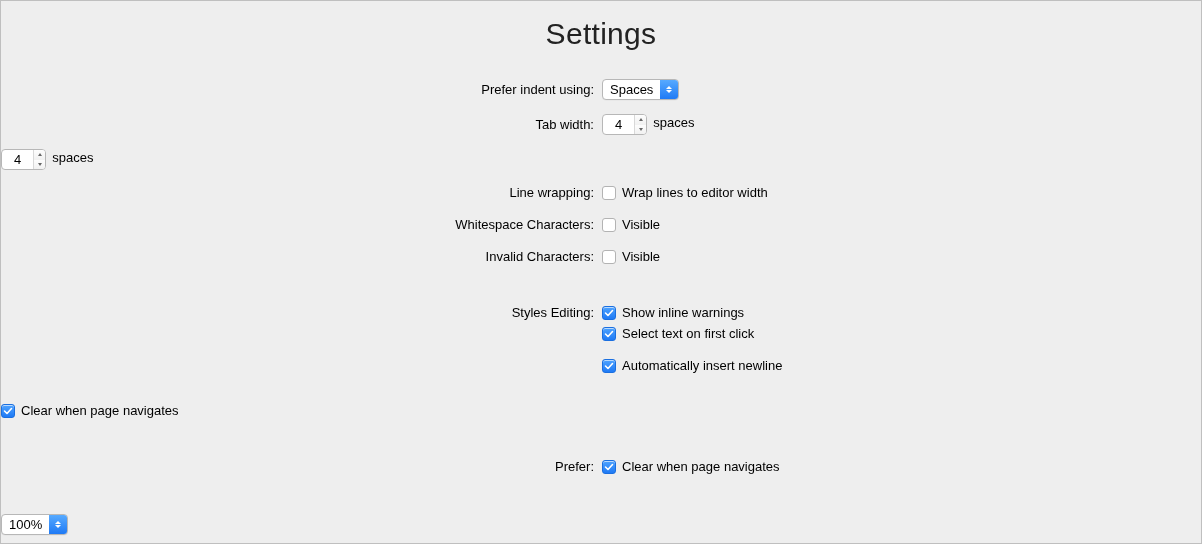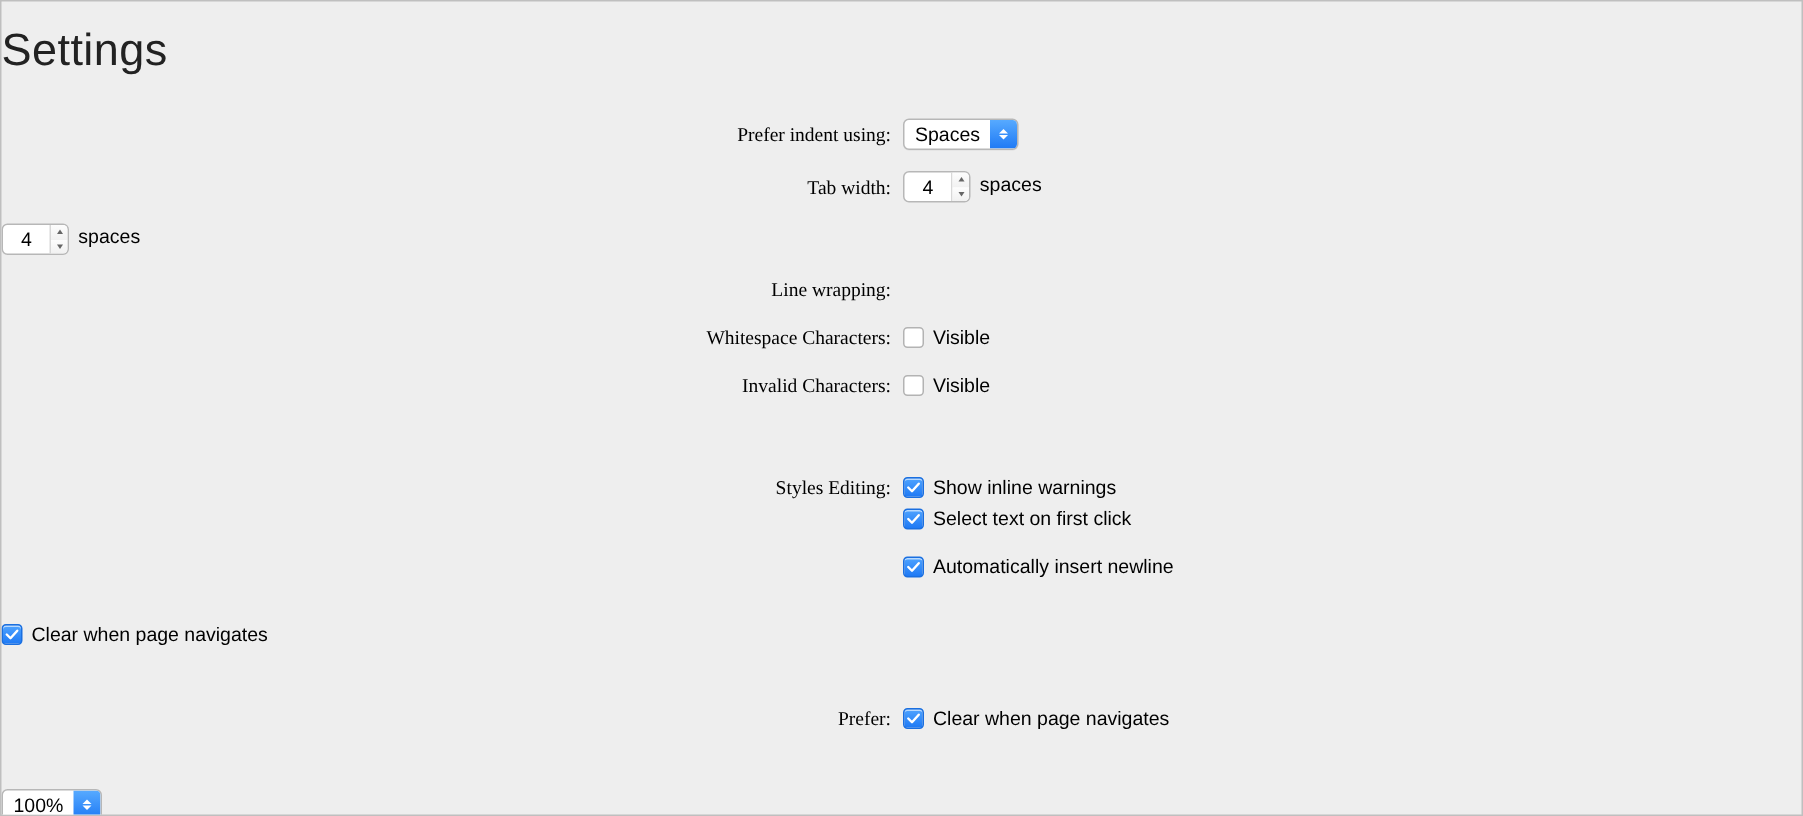--- a/index.html
+++ b/index.html
@@ -8,44 +8,43 @@
     width: 1202px;
     height: 544px;
     background: #eeeeee;
     border: 1px solid #bfbfbf;
     font-family: -apple-system, "Helvetica Neue", Helvetica, Arial, sans-serif;
     font-size: 13px;
     color: #000;
     overflow: hidden;
   }
   .title {
-    text-align: left;
+    text-align: center;
     font-size: 30px;
     font-weight: 300;
     color: #222;
     margin-top: 16px;
     margin-bottom: 28px;
     letter-spacing: 0.3px;
   }
   .form {
     width: 100%;
   }
   .row {
     display: flex;
     align-items: center;
     margin-bottom: 14px;
     line-height: 18px;
   }
-  .row.tight { margin-bottom: 3px; margin-top: 12px; }
+  .row.tight { margin-bottom: 3px; }
   .label {
     width: 601px;            
     text-align: right;
     padding-right: 8px;
     color: #000;
-    font-family: Liberation Serif, serif;
   }
   .controls {
     display: flex;
     align-items: flex-start;
     gap: 6px;
   }
   .gap { height: 24px; }
 
   
   .popup {
@@ -194,20 +193,26 @@
               <span class="chev"></span>
             </span>
         </span>
       </div>
       <span class="suffix">spaces</span>
     </div>
   </div>
 
   <div class="row">
     <div class="label">Line wrapping:</div>
+    <div class="controls">
+      <label class="chk">
+        <span class="box"></span>
+        <span>Wrap lines to editor width</span>
+      </label>
+    </div>
   </div>
 
   <div class="row">
     <div class="label">Whitespace Characters:</div>
     <div class="controls">
       <label class="chk">
         <span class="box"></span>
         <span>Visible</span>
       </label>
     </div>

